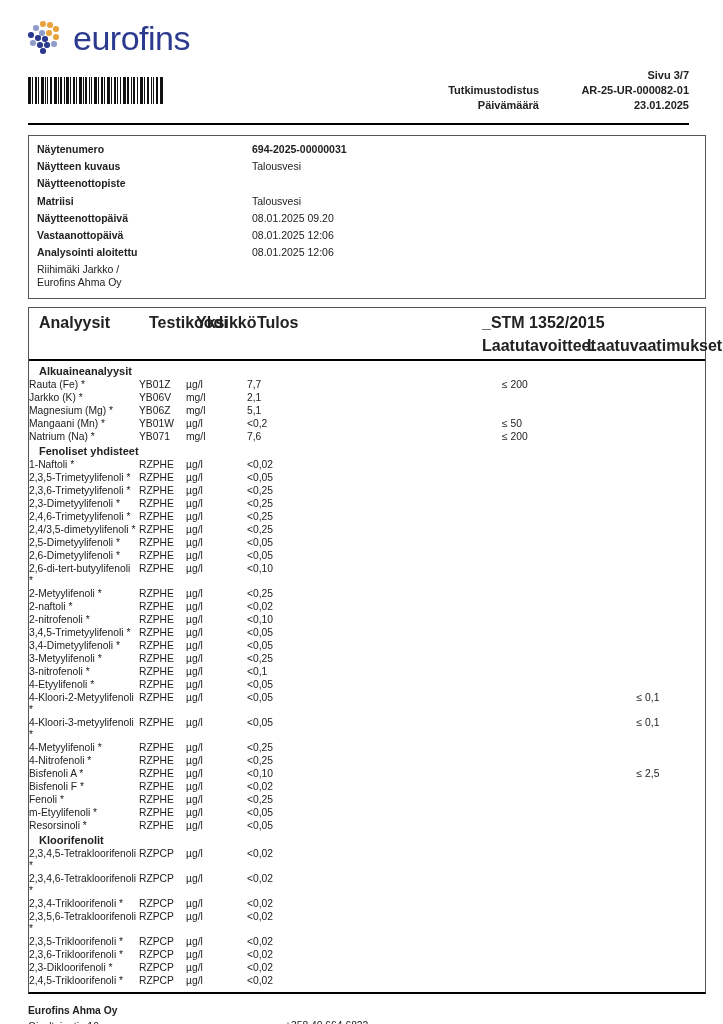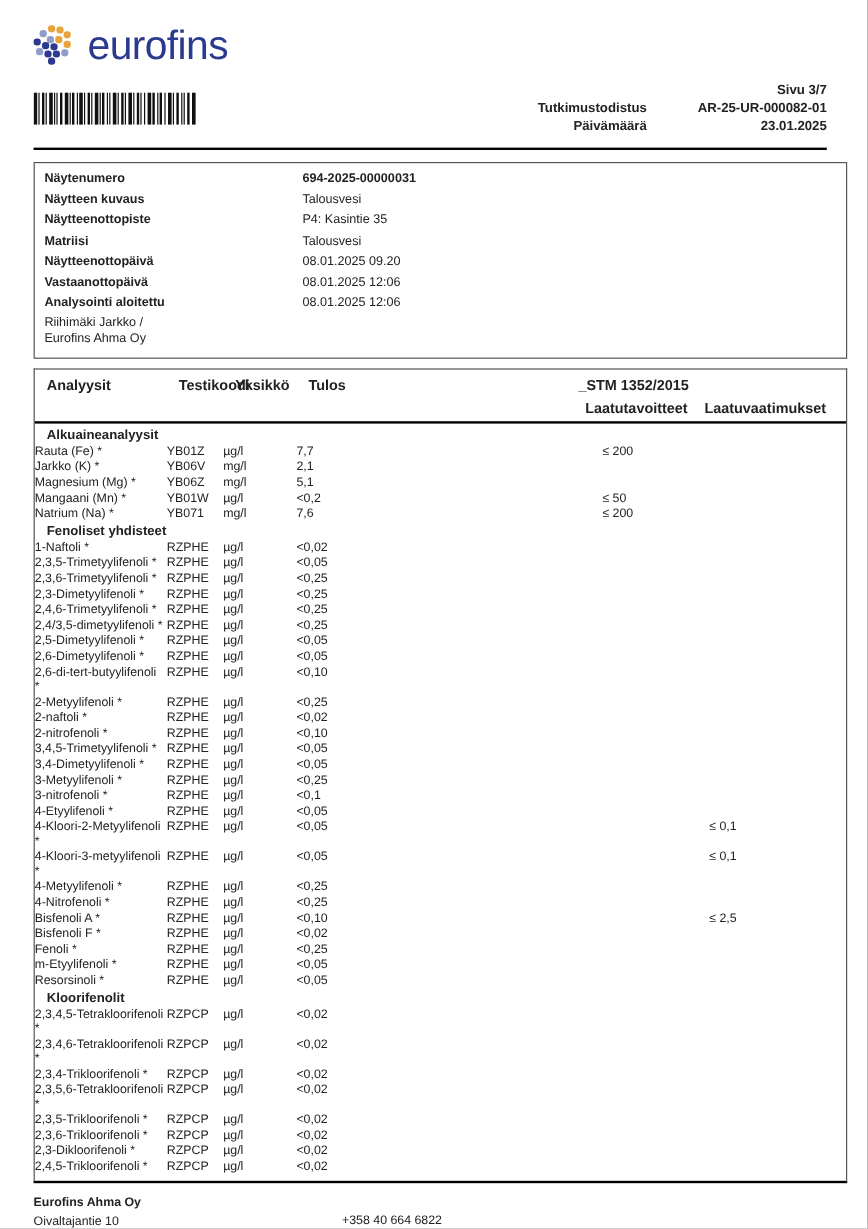--- a/index.html
+++ b/index.html
@@ -32,37 +32,37 @@
   .s-row { display:grid; grid-template-columns:215px 1fr; line-height:13px; padding:2.1px 0; }
   .s-label { font-weight:bold; }
   .s-value { white-space:pre-line; }
   .s-value.bold { font-weight:bold; }
 
   
   .results-table {
     margin:8px 17px 0 28px; border:1px solid #555; border-bottom:2px solid #000;
     font-size:10.3px;
   }
-  .thead { border-bottom:2px solid #000; padding-top:6px; font-weight:bold; font-size:12px; }
+  .thead { border-bottom:2px solid #000; padding-top:6px; font-weight:bold; font-size:16px; }
   .th-row1, .th-row2, .t-row {
     display:grid;
     grid-template-columns:110px 47px 61px 225px 105px 1fr;
     padding-left:10px;
   }
   .th-std { grid-column:5 / 7; text-align:left; white-space:nowrap; }
   .th-row2 { padding-top:5px; padding-bottom:4px; }
   .th-goal { grid-column:5; text-align:right; padding-right:14px; white-space:nowrap; }
   .th-req  { grid-column:6; text-align:right; padding-right:20px; white-space:nowrap; }
 
   .table-body { padding:2px 0 5px 0; }
   .sec-header { font-weight:bold; font-size:11px; line-height:14.5px; padding:1px 0 0 10px; }
   .t-row { line-height:11.9px; padding:0.55px 0; }
   .c-name { white-space:pre; }
   .c-goal { padding-left:30px; white-space:nowrap; }
-  .c-req  { padding-left:14px; white-space:nowrap; }
+  .c-req  { padding-left:14px; white-space:nowrap;text-align:center; }
 
   
   .footer { margin:11px 17px 0 28px; display:flex; font-size:10.3px; line-height:12.5px; }
   .f-left { width:257px; }
   .f-company { font-weight:bold; margin-bottom:3px; }
   .f-right { padding-top:15px; }
   .f-right div { margin-bottom:0.5px; }
 </style>
 </head>
 <body>
@@ -160,21 +160,20 @@
       <div class="s-row">
         <span class="s-label">Näytenumero</span>
         <span class="s-value bold">694-2025-00000031</span>
       </div>
       <div class="s-row">
         <span class="s-label">Näytteen kuvaus</span>
         <span class="s-value">Talousvesi</span>
       </div>
       <div class="s-row">
         <span class="s-label">Näytteenottopiste</span>
-        <span class="s-value">P4: Kasintie 35</span>
       </div>
       <div class="s-row">
         <span class="s-label">Matriisi</span>
         <span class="s-value">Talousvesi</span>
       </div>
       <div class="s-row">
         <span class="s-label">Näytteenottopäivä</span>
         <span class="s-value">08.01.2025 09.20</span>
       </div>
       <div class="s-row">

